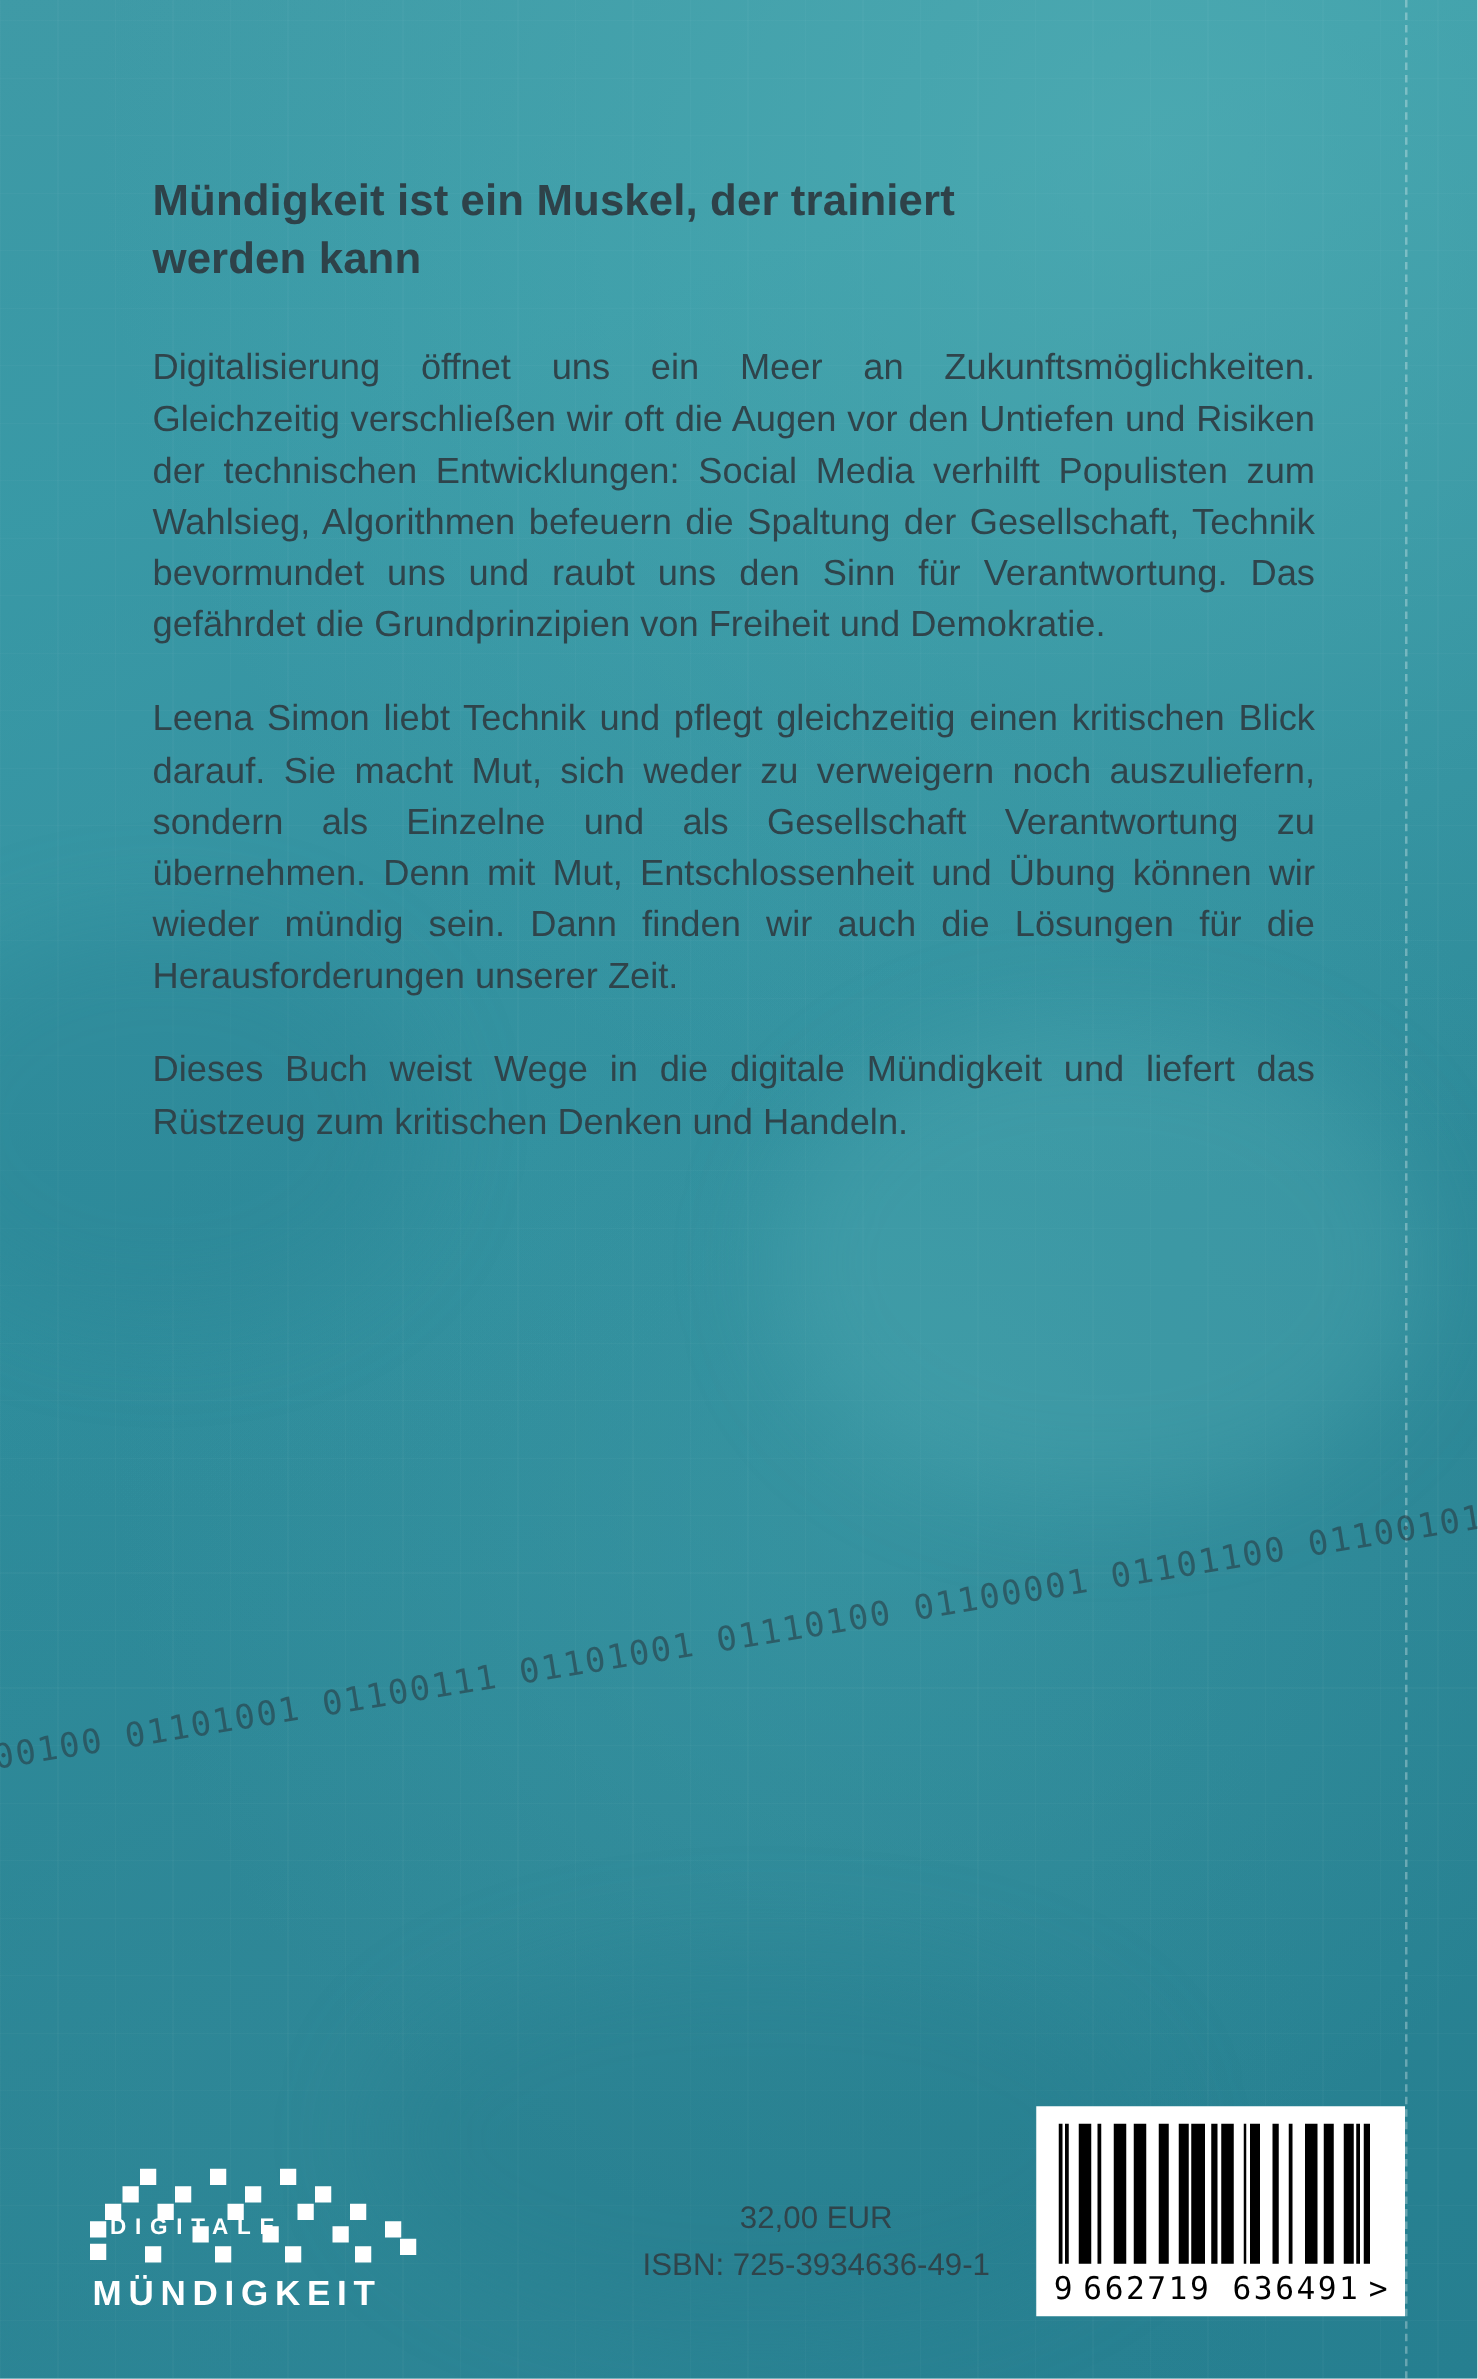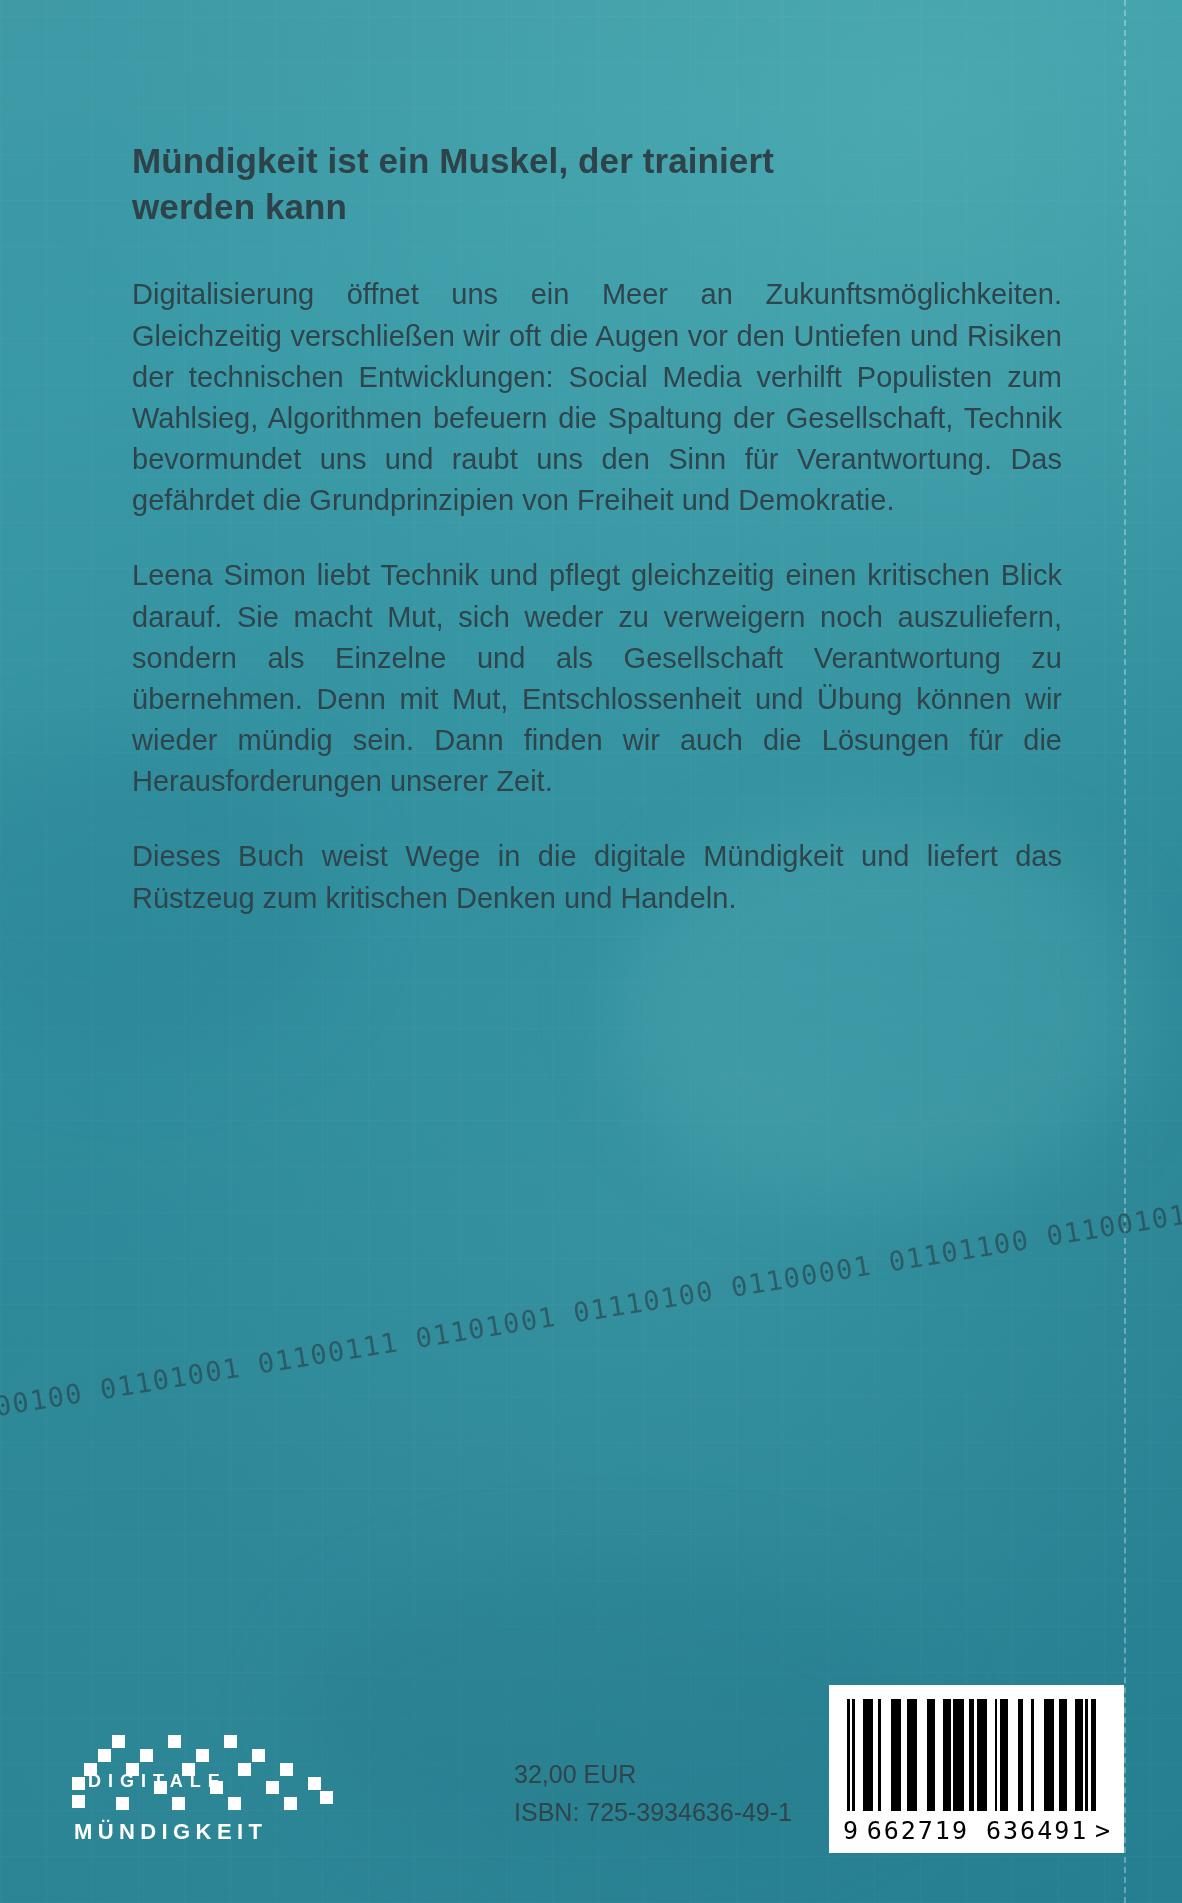--- a/index.html
+++ b/index.html
@@ -43,21 +43,21 @@
     top: 0;
     bottom: 0;
     right: 56px;
     width: 0;
     border-left: 2px dashed rgba(255,255,255,0.30);
     pointer-events: none;
   }
 
   .content {
     position: absolute;
-    left: 132px;
+    left: 122px;
     top: 138px;
     width: 930px;
   }
   h1.headline {
     margin: 0 0 44px 0;
     font-size: 35px;
     line-height: 1.32;
     font-weight: bold;
     color: #2e4249;
     letter-spacing: 0.1px;
@@ -113,29 +113,29 @@
     position: absolute;
     color: #ffffff;
     font-weight: bold;
     font-size: 18px;
     letter-spacing: 7px;
     font-family: "Liberation Sans", sans-serif;
   }
   .logo-word.top { left: 16px; top: 36px; }
   .logo-word.bottom {
     left: 2px; top: 84px;
-    font-size: 22px;
+    font-size: 28px;
     letter-spacing: 5.4px;
   }
 
   .price-block {
     position: absolute;
     right: 390px;
     bottom: 72px;
-    text-align: left;
+    text-align: center;
     color: #2f444b;
     font-size: 25px;
     line-height: 1.5;
   }
   .price-block .price { display: block; }
   .price-block .isbn { display: block; }
 
   .barcode-box {
     position: absolute;
     right: 58px;

